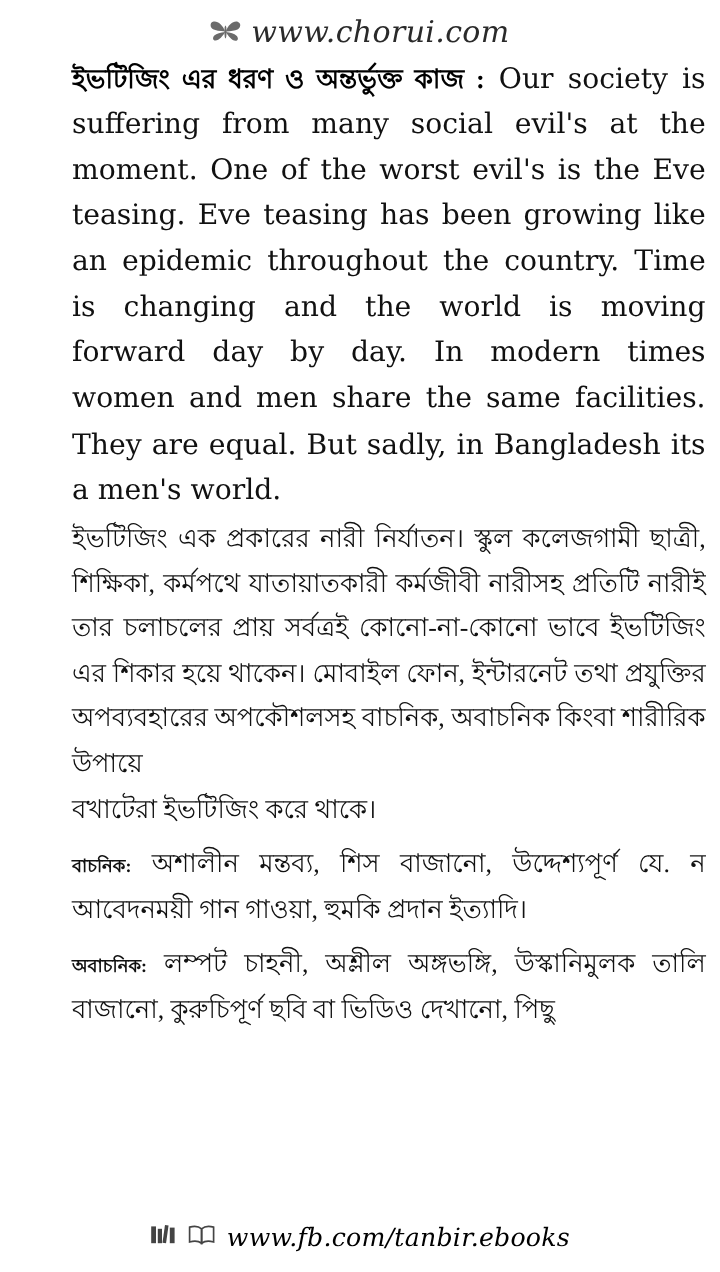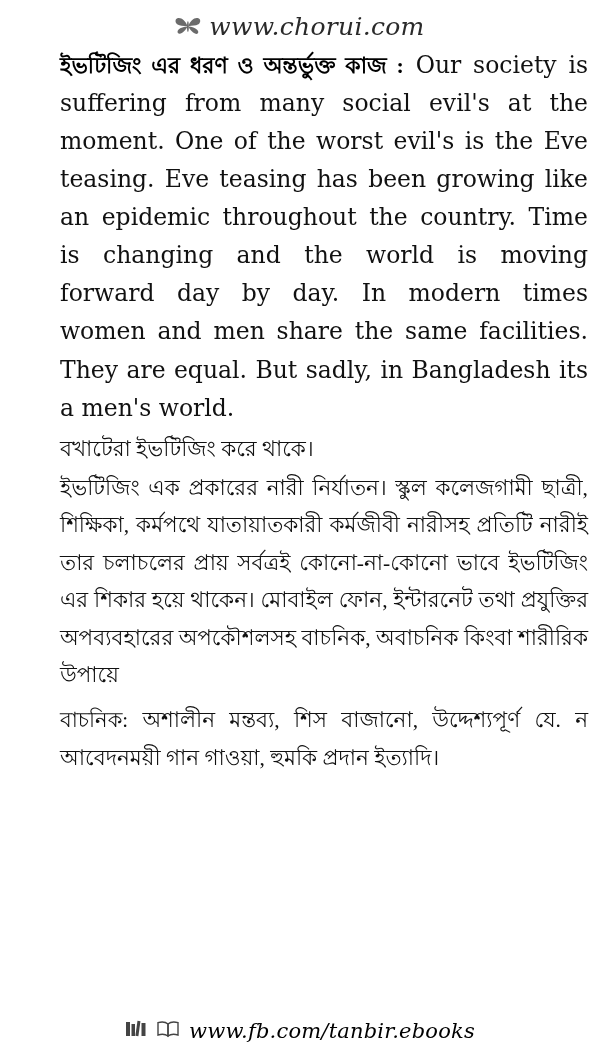--- a/index.html
+++ b/index.html
@@ -97,22 +97,22 @@
 
   .para-bn-head {
     font-family: "Liberation Serif", serif;
     font-size: 21.5px;
     line-height: 1.74;
     color: #111111;
     text-align: justify;
     margin-bottom: 2px;
   }
   .para-bn-head .lbl {
-    font-weight: normal;
-    font-size: 21px;
+    font-weight: bold;
+    font-size: 15px;
   }
 
   .gap-sm { height: 6px; }
 
   
   .footer {
     height: 52px;
     display: flex;
     align-items: center;
     justify-content: center;
@@ -151,33 +151,37 @@
     <span class="site-name">www.chorui.com</span>
   </div>
 
   <div class="content">
 
     <p class="para-en">
       <span class="bn-head">ইভটিজিং এর ধরণ ও অন্তর্ভুক্ত কাজ :</span>
       <span>Our society is suffering from many social evil's at the moment. One of the worst evil's is the Eve teasing. Eve teasing has been growing like an epidemic throughout the country. Time is changing and the world is moving forward day by day. In modern times women and men share the same facilities. They are equal. But sadly, in  Bangladesh its a men's world.</span>
     </p>
 
+    <p class="para-bn">ইভটিজিং এক প্রকারের নারী নির্যাতন। স্কুল কলেজগামী ছাত্রী, শিক্ষিকা, কর্মপথে যাতায়াতকারী কর্মজীবী নারীসহ প্রতিটি নারীই তার চলাচলের প্রায় সর্বত্রই কোনো-না-কোনো ভাবে ইভটিজিং এর শিকার হয়ে থাকেন। মোবাইল ফোন, ইন্টারনেট তথা প্রযুক্তির অপব্যবহারের অপকৌশলসহ বাচনিক, অবাচনিক কিংবা শারীরিক উপায়ে</p>
+
     <p class="para-bn last-line-left">বখাটেরা ইভটিজিং করে থাকে।</p>
-
-    <p class="para-bn">ইভটিজিং এক প্রকারের নারী নির্যাতন। স্কুল কলেজগামী ছাত্রী, শিক্ষিকা, কর্মপথে যাতায়াতকারী কর্মজীবী নারীসহ প্রতিটি নারীই তার চলাচলের প্রায় সর্বত্রই কোনো-না-কোনো ভাবে ইভটিজিং এর শিকার হয়ে থাকেন। মোবাইল ফোন, ইন্টারনেট তথা প্রযুক্তির অপব্যবহারের অপকৌশলসহ বাচনিক, অবাচনিক কিংবা শারীরিক উপায়ে</p>
 
     <div class="gap-sm"></div>
 
     <p class="para-bn-head">
       <span class="lbl">বাচনিক:</span>
       <span>অশালীন মন্তব্য, শিস বাজানো, উদ্দেশ্যপূর্ণ যে. ন আবেদনময়ী গান গাওয়া, হুমকি প্রদান ইত্যাদি।</span>
     </p>
 
     <div class="gap-sm"></div>
 
+    <p class="para-bn-head">
+      <span class="lbl">অবাচনিক:</span>
+      <span>লম্পট চাহনী, অশ্লীল অঙ্গভঙ্গি, উস্কানিমুলক তালি বাজানো, কুরুচিপূর্ণ ছবি বা ভিডিও দেখানো, পিছু</span>
+    </p>
 
   </div>
 
   <div class="footer">
     <span class="f-icon">
       <svg width="22" height="18" viewBox="0 0 22 18" xmlns="http://www.w3.org/2000/svg">
         <g fill="#444">
           <rect x="1" y="2" width="4" height="14"></rect>
           <rect x="6.5" y="4" width="3.5" height="12"></rect>
           <rect x="11.5" y="1" width="3" height="15" transform="rotate(8 13 8)"></rect>

